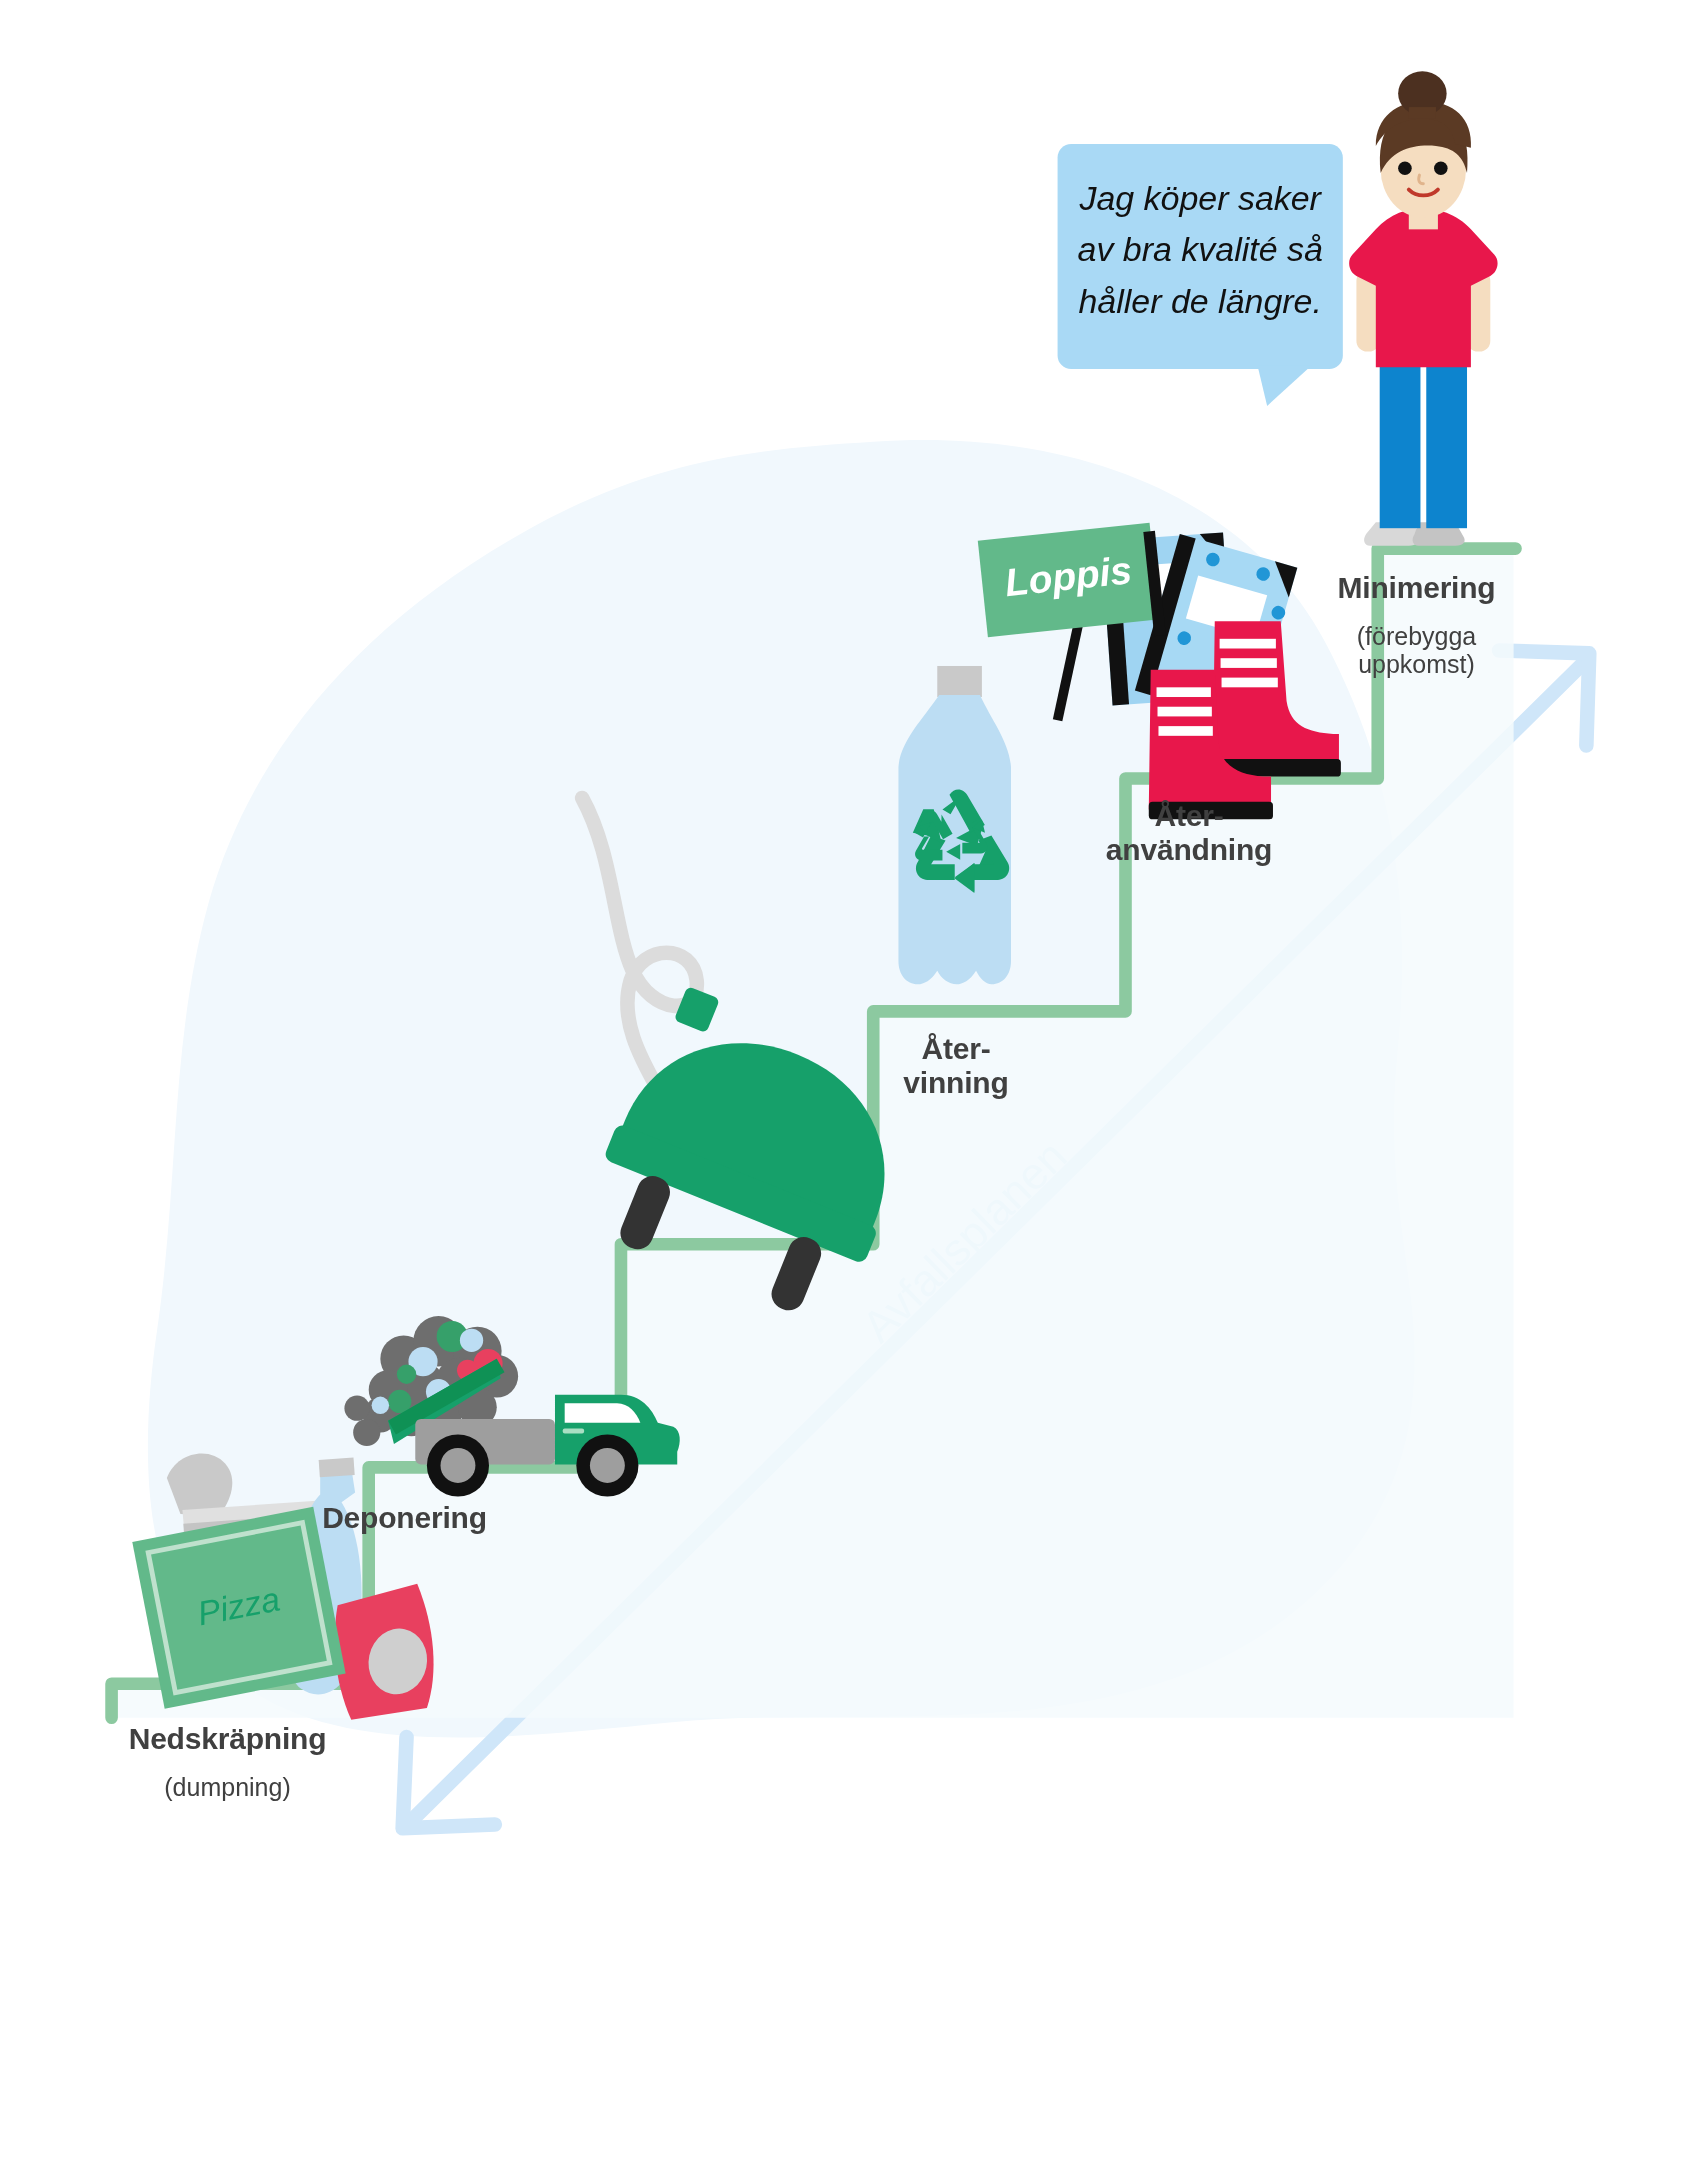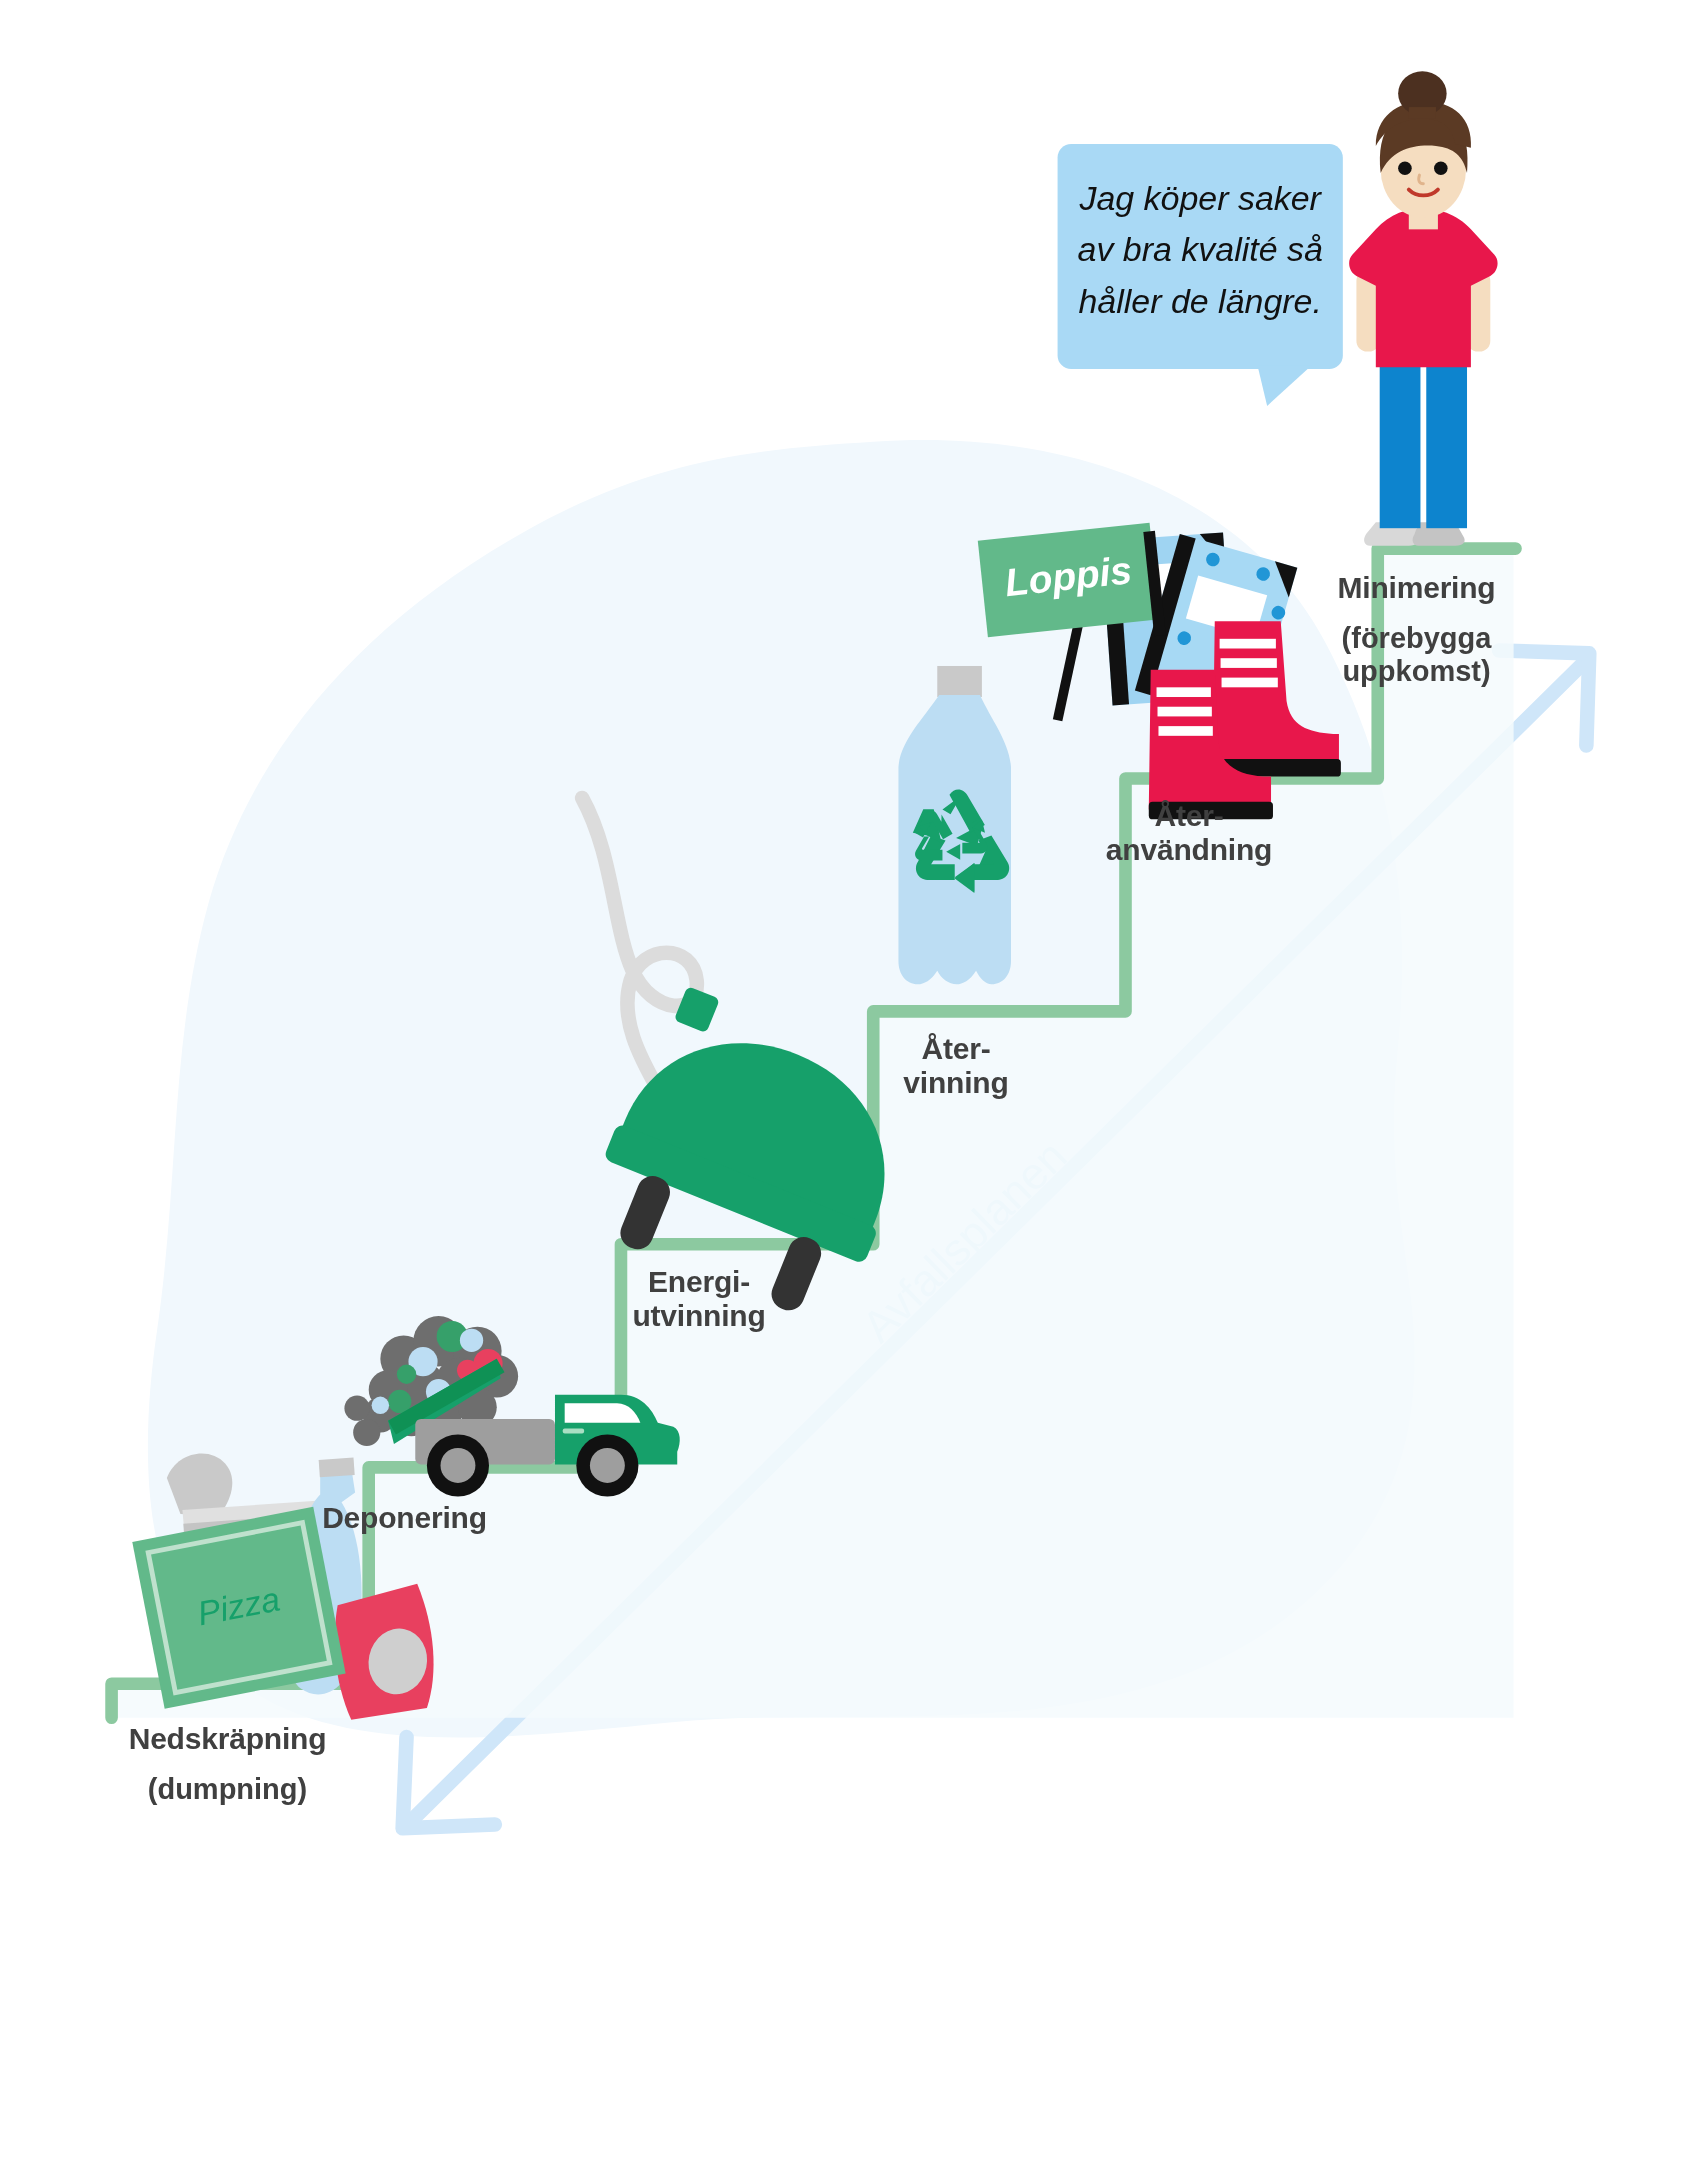--- a/index.html
+++ b/index.html
@@ -31,22 +31,22 @@
     white-space: pre-line;
     pointer-events: none;
   }
   .lbl .main {
     font-weight: bold;
     font-size: 30px;
     letter-spacing: -0.2px;
     display: block;
   }
   .lbl .sub {
-    font-weight: bold;
-    font-size: 29px;
+    font-weight: normal;
+    font-size: 25px;
     display: block;
   }
 </style>
 </head>
 <body>
 
 <div id="stage">
 
   <svg id="scene" viewBox="0 0 1748 2244" xmlns="http://www.w3.org/2000/svg">
 
@@ -324,25 +324,20 @@
   <div class="lbl" style="left:254px; top:1483px; width:301px;">
     <span class="main">Deponering</span>
     <span class="sub"></span>
   </div>
 
   <div class="lbl" style="left:53px; top:1704px; width:349px;">
     <span class="main">Nedskräpning</span>
     <span class="sub">(dumpning)</span>
   </div>
 
-  <div class="lbl" style="left:563px; top:1247px; width:272px;">
-    <span class="main">Energi-
-utvinning</span>
-    <span class="sub"></span>
-  </div>
 
   <div class="lbl" style="left:830px; top:1014px; width:252px;">
     <span class="main">Åter-
 vinning</span>
     <span class="sub"></span>
   </div>
 
   <div class="lbl" style="left:1053px; top:781px; width:272px;">
     <span class="main">Åter-
 användning</span>

